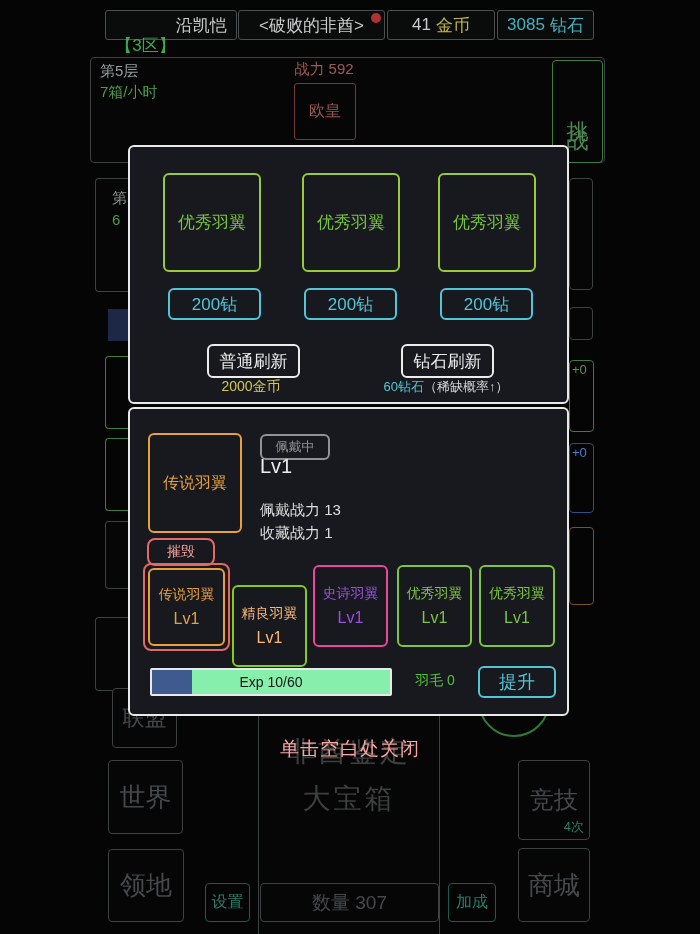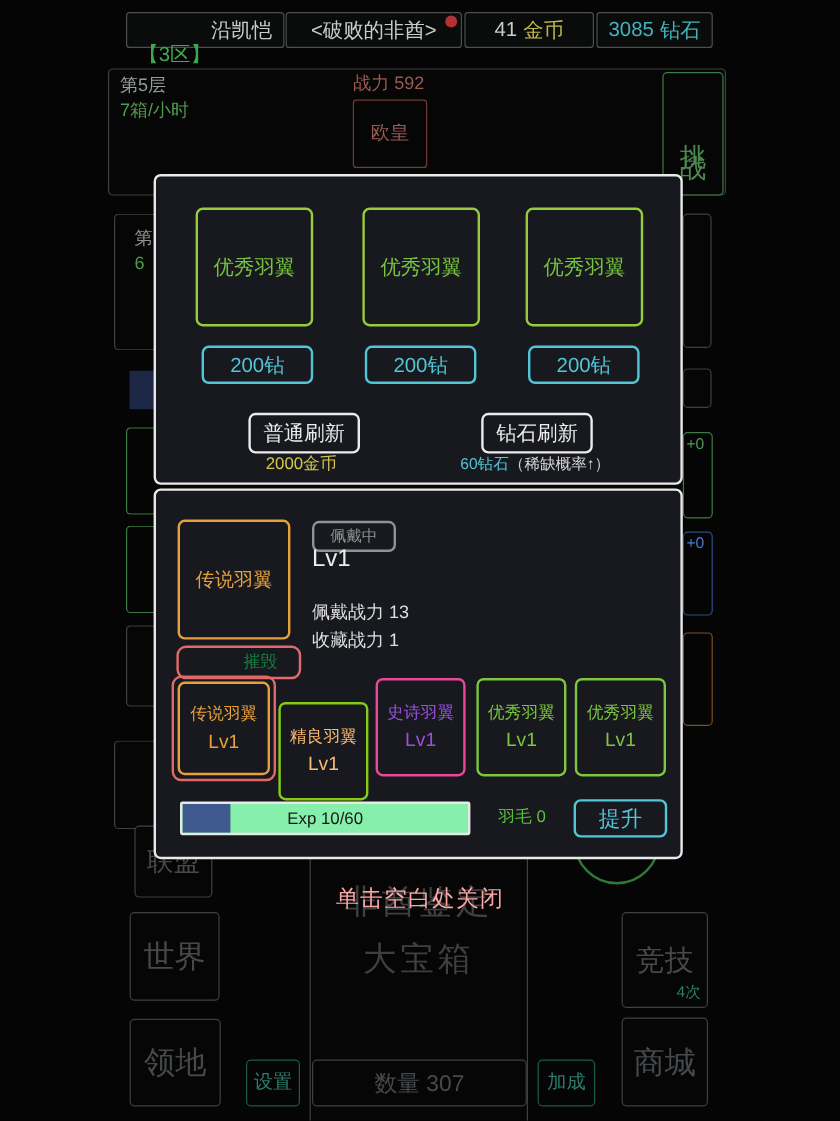--- a/index.html
+++ b/index.html
@@ -140,21 +140,21 @@
   <div class="abs modal" style="left:128px;top:407px;width:437px;height:305px;"></div>
   <div class="abs flex" style="left:148px;top:433px;width:90px;height:96px;border:2px solid #e8a03c;border-radius:6px;color:#e8a03c;font-size:16px;">
     <span>传说羽翼</span>
   </div>
   <div class="abs flex" style="left:260px;top:434px;width:66px;height:22px;border:2px solid #8f9393;border-radius:6px;color:#8f9393;font-size:13px;">
     <span>佩戴中</span>
   </div>
   <div class="abs" style="left:260px;top:455px;font-size:20px;color:#ececec;">Lv1</div>
   <div class="abs" style="left:260px;top:501px;font-size:15px;color:#dedede;">佩戴战力 13</div>
   <div class="abs" style="left:260px;top:524px;font-size:15px;color:#dedede;">收藏战力 1</div>
-  <div class="abs flex" style="left:147px;top:538px;width:64px;height:24px;border:2px solid #e36a6a;border-radius:8px;color:#15803d;font-size:14px;padding-left:36px;">
+  <div class="abs flex" style="left:147px;top:538px;width:64px;height:24px;border:2px solid #e36a6a;border-radius:8px;color:#fca5a5;font-size:14px;">
     <span>摧毁</span>
   </div>
 
   <div class="abs" style="left:143px;top:563px;width:83px;height:84px;border:2px solid #e06868;border-radius:8px;"></div>
   <div class="abs col wing" style="left:148px;top:568px;width:73px;height:74px;border:2px solid #e8a03c;color:#e8a03c;">
     <span class="nm">传说羽翼</span>
     <span class="lv">Lv1</span>
   </div>
   <div class="abs col wing" style="left:232px;top:565px;width:71px;height:78px;border:2px solid #84cc16;color:#fdba74;margin-top:20px;">
     <span class="nm">精良羽翼</span>

